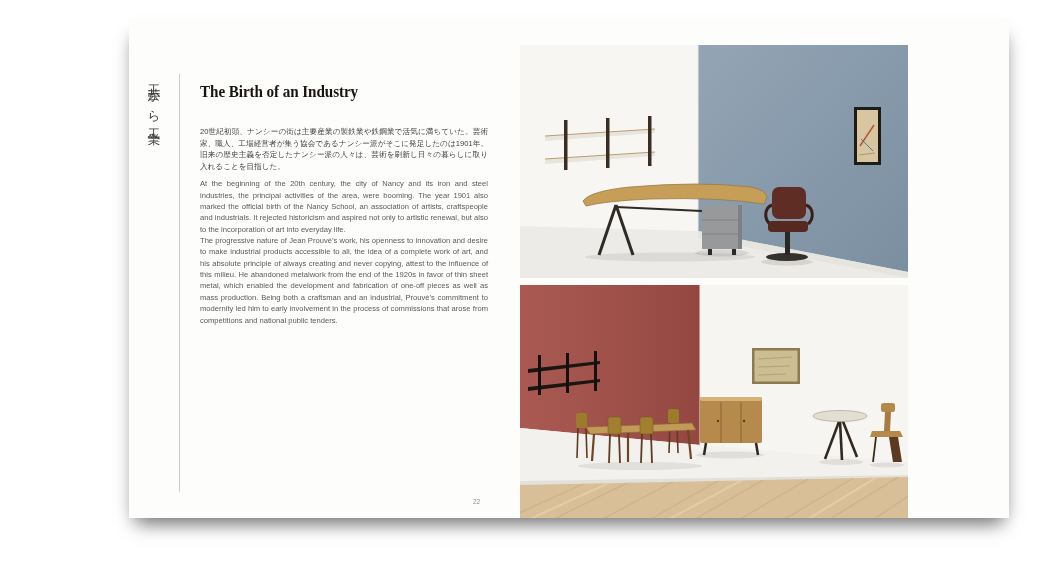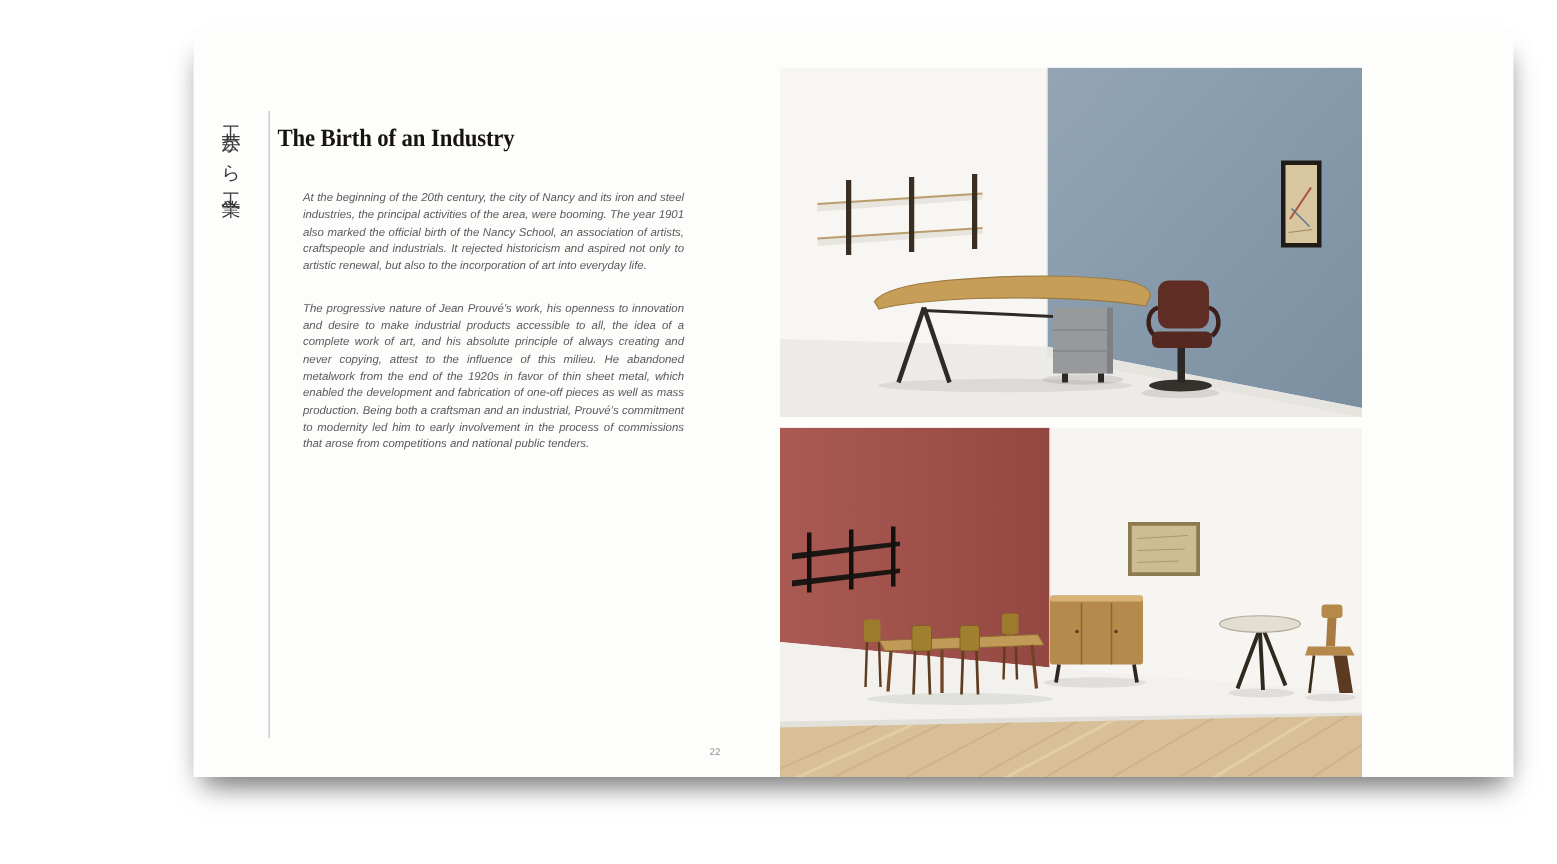--- a/index.html
+++ b/index.html
@@ -5,48 +5,49 @@
   html,body{margin:0;padding:0;background:#ffffff;width:1038px;height:576px;overflow:hidden;}
   .stage{position:relative;width:1038px;height:576px;background:#ffffff;
          font-family:"Liberation Sans",sans-serif;}
   .spread{position:absolute;left:129px;top:18px;width:880px;height:500px;background:#fdfdfc;
           box-shadow:0 14px 16px -6px rgba(95,95,95,.55), 8px 10px 16px -10px rgba(0,0,0,.28),
                      -8px 10px 16px -10px rgba(0,0,0,.22);}
   
   .vertical-title{position:absolute;left:16px;top:56px;writing-mode:vertical-rl;text-orientation:upright;
           font-family:"Liberation Serif",serif;font-size:12.5px;letter-spacing:4px;color:#3a3a3a;}
   .rule{position:absolute;left:50px;top:56px;width:1px;height:418px;background:#cccccc;}
-  .column{position:absolute;left:56px;top:66px;width:288px;}
+  .column{position:absolute;left:71px;top:66px;width:288px;}
   .heading{margin:0;font-family:"Liberation Serif",serif;font-weight:700;font-size:16.5px;
           line-height:15px;color:#17130f;letter-spacing:-.1px;transform:scaleX(.92);
           transform-origin:0 50%;white-space:nowrap;}
   .jp{margin-top:27px;}
   .jp p{margin:0;font-size:7.6px;line-height:11.6px;color:#3e3e3e;text-align:justify;
         font-family:"Liberation Sans",sans-serif;}
   .en{margin-top:6px;}
-  .en p{margin:17px;font-size:7.6px;line-height:11.35px;color:#5a5a5a;text-align:justify;font-style:italic;}
+  .en p{margin:0;font-size:7.6px;line-height:11.35px;color:#5a5a5a;text-align:justify;}
   .pagenum{position:absolute;left:344px;top:480px;font-size:6.5px;color:#8d8d8d;}
   
   .photo{position:absolute;left:391px;width:388px;height:233px;overflow:hidden;}
   .photo-top{top:27px;}
   .photo-bottom{top:267px;}
   .photo svg{display:block;width:100%;height:100%;}
 </style>
 </head>
 <body>
 
 <div class="stage">
   <div class="spread">
 
     <div>
       <div class="vertical-title">工芸から工業へ</div>
       <div class="rule"></div>
       <div class="column">
         <h1 class="heading">The Birth of an Industry</h1>
         <div class="jp">
+          <p>20世紀初頭、ナンシーの街は主要産業の製鉄業や鉄鋼業で活気に満ちていた。芸術家、職人、工場経営者が集う協会であるナンシー派がそこに発足したのは1901年。旧来の歴史主義を否定したナンシー派の人々は、芸術を刷新し日々の暮らしに取り入れることを目指した。</p>
         </div>
         <div class="en">
           <p>At the beginning of the 20th century, the city of Nancy and its iron and steel industries, the principal activities of the area, were booming. The year 1901 also marked the official birth of the Nancy School, an association of artists, craftspeople and industrials. It rejected historicism and aspired not only to artistic renewal, but also to the incorporation of art into everyday life.</p>
           <p>The progressive nature of Jean Prouvé’s work, his openness to innovation and desire to make industrial products accessible to all, the idea of a complete work of art, and his absolute principle of always creating and never copying, attest to the influence of this milieu. He abandoned metalwork from the end of the 1920s in favor of thin sheet metal, which enabled the development and fabrication of one-off pieces as well as mass production. Being both a craftsman and an industrial, Prouvé’s commitment to modernity led him to early involvement in the process of commissions that arose from competitions and national public tenders.</p>
         </div>
       </div>
       <div class="pagenum">22</div>
     </div>
 
     <div>

